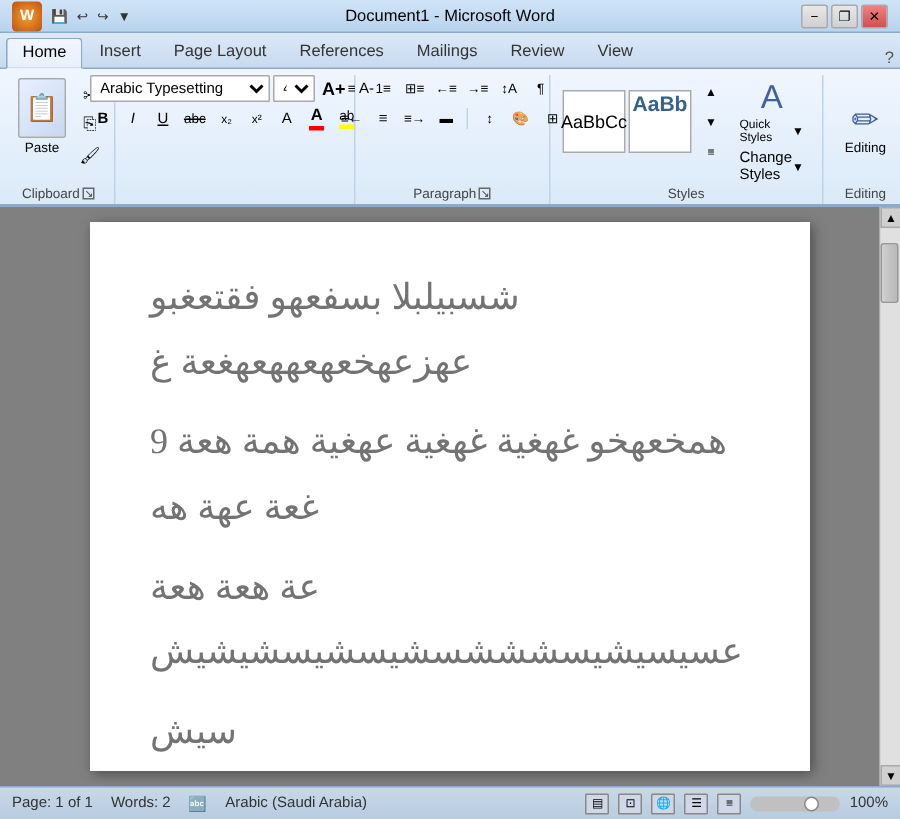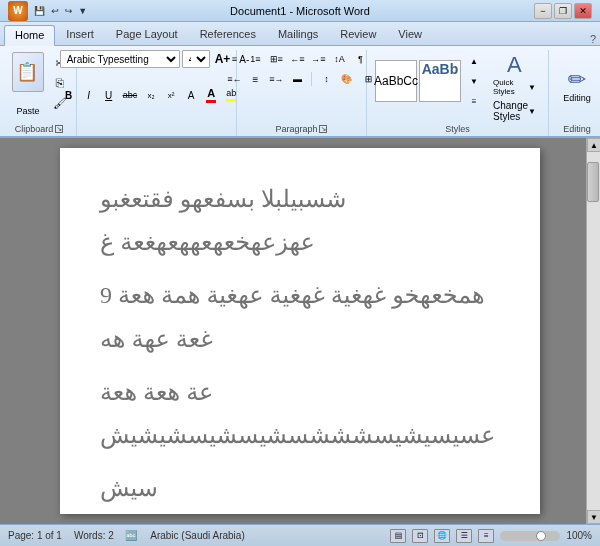--- a/index.html
+++ b/index.html
@@ -77,22 +77,22 @@
       display: flex; align-items: center; justify-content: center; gap: 2px;
     }
     .group-label-expand { width: 8px; height: 8px; border: 1px solid #666; display: inline-flex; align-items: center; justify-content: center; font-size: 7px; cursor: pointer; }
 
     
     .paste-btn {
       display: flex; flex-direction: column; align-items: center; cursor: pointer;
       padding: 2px 4px; border-radius: 3px;
     }
     .paste-icon { width: 32px; height: 40px; background: linear-gradient(135deg, #e8f0ff, #c8d8f0); border: 1px solid #aaa; border-radius: 2px; display: flex; align-items: center; justify-content: center; font-size: 18px; }
-    .paste-label { font-size: 9px; margin-top: 14px; }
-    .font-row { display: flex; align-items: flex-end; gap: 2px; }
+    .paste-label { font-size: 9px; margin-top: 1px; }
+    .font-row { display: flex; align-items: center; gap: 2px; }
     .font-select {
       height: 18px; font-size: 10px; border: 1px solid #aaa; background: white;
       padding: 0 2px; border-radius: 1px; cursor: pointer;
     }
     .font-select-wide { width: 120px; }
     .font-select-narrow { width: 28px; }
     .ribbon-btn {
       height: 18px; min-width: 18px; border: 1px solid transparent; background: transparent;
       font-size: 10px; cursor: pointer; border-radius: 2px; padding: 0 2px;
       display: flex; align-items: center; justify-content: center;
@@ -237,21 +237,21 @@
         </select>
         <div class="ribbon-btn" style="font-size:12px; font-weight:bold;">A+</div>
         <div class="ribbon-btn" style="font-size:10px;">A-</div>
       </div>
       <div class="font-row">
         <div class="ribbon-btn bold">B</div>
         <div class="ribbon-btn italic">I</div>
         <div class="ribbon-btn underline">U</div>
         <div class="ribbon-btn" style="text-decoration:line-through; font-size:9px;">abc</div>
         <div class="ribbon-btn" style="font-size:8px;">x₂</div>
-        <div class="ribbon-btn" style="font-size:8px;margin-top:16px;">x²</div>
+        <div class="ribbon-btn" style="font-size:8px;">x²</div>
         <div class="ribbon-btn" style="font-size:10px;">A</div>
         <div class="ribbon-btn" style="position:relative;">
           <div style="display:flex; flex-direction:column; align-items:center;">
             <span style="font-size:11px; font-weight:bold;">A</span>
             <div class="color-indicator"></div>
           </div>
         </div>
         <div class="ribbon-btn">
           <div style="display:flex; flex-direction:column; align-items:center;">
             <span style="font-size:9px;">ab</span>

